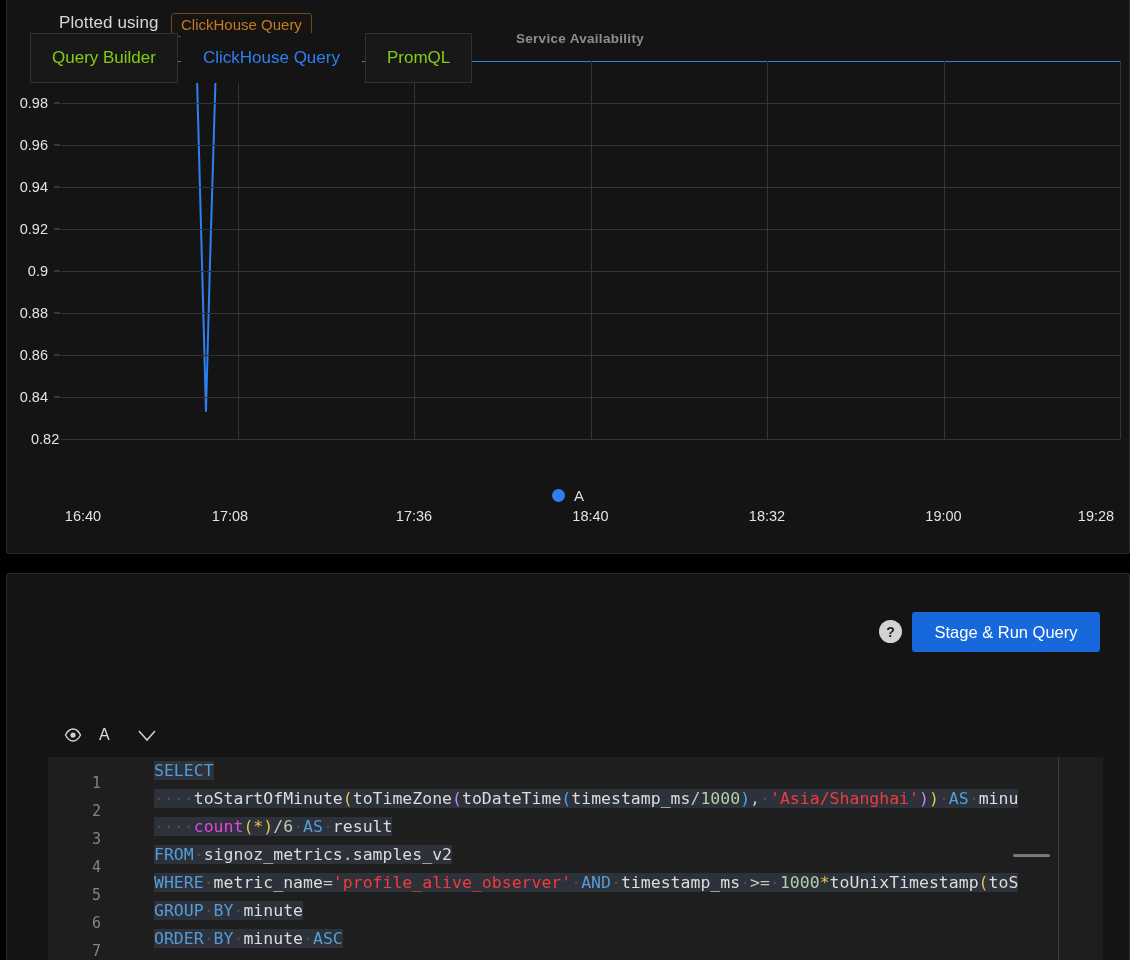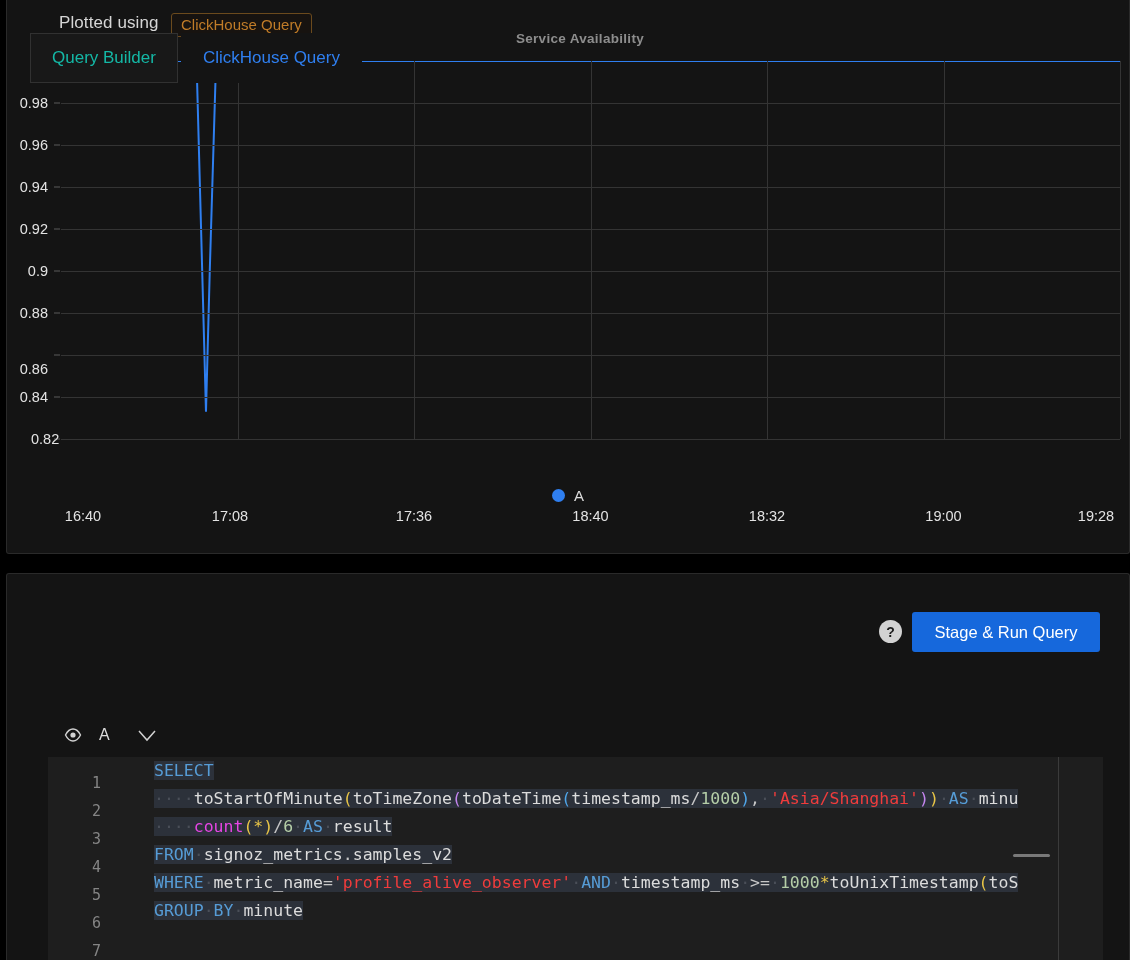--- a/index.html
+++ b/index.html
@@ -116,21 +116,21 @@
   #tabs-row {
     position: absolute;
     left: 30px; top: 33px;
     display: flex;
   }
   .tab {
     height: 50px;
     padding: 0 21px;
     display: flex; align-items: center;
     font-size: 17px;
-    color: #14b8a6;
+    color: #84cc16;
     border: 1px solid #313131;
     background: #181818;
     cursor: pointer;
     white-space: nowrap;
   }
   .tab.active {
     color: #2f7ff0;
     background: #141414;
     border-color: #141414;
   }
@@ -266,21 +266,21 @@
       <div class="ytick-dash" style="top: 168px; left: -7px;"></div>
       <div class="ytick" style="top: 168px;">0.92</div>
       <div class="gridline-h" style="top: 210px;"></div>
       <div class="ytick-dash" style="top: 210px; left: -7px;"></div>
       <div class="ytick" style="top: 210px;">0.9</div>
       <div class="gridline-h" style="top: 252px;"></div>
       <div class="ytick-dash" style="top: 252px; left: -7px;"></div>
       <div class="ytick" style="top: 252px;">0.88</div>
       <div class="gridline-h" style="top: 294px;"></div>
       <div class="ytick-dash" style="top: 294px; left: -7px;"></div>
-      <div class="ytick" style="top: 308px; padding-left: 7px;">0.86</div>
+      <div class="ytick" style="top: 294px; padding-left: 7px;">0.86</div>
       <div class="gridline-h" style="top: 336px;"></div>
       <div class="ytick-dash" style="top: 336px; left: -7px;"></div>
       <div class="ytick" style="top: 336px;">0.84</div>
       <div class="gridline-h" style="top: 378px;"></div>
       <div class="ytick-dash" style="top: 378px; left: -7px;"></div>
       <div class="ytick" style="top: 378px; padding-left: 31px;">0.82</div>
       <div class="xtick" style="left: 22px;">16:40</div>
       <div class="gridline-v" style="left: 176.5px;"></div>
       <div class="xtick" style="left: 169px;">17:08</div>
       <div class="gridline-v" style="left: 353px;"></div>
@@ -299,20 +299,21 @@
     <span id="legend-dot" style="background: rgb(47, 127, 240);"></span>
     <span id="legend-label">A</span>
   </div>
 </div>
 
 <div id="query-panel"></div>
 
 <div id="tabs-row">
   <div class="tab">Query Builder</div>
   <div class="tab active">ClickHouse Query</div>
+  <div class="tab">PromQL</div>
 </div>
 
 <div id="help-icon">?</div>
 
 <button id="run-query-button">Stage &amp; Run Query</button>
 
 <div id="query-head">
   <span>
     <svg id="eye-icon" width="18" height="14" viewBox="0 0 18 14">
       <path d="M9 1C4.5 1 1.5 7 1.5 7S4.5 13 9 13s7.5-6 7.5-6S13.5 1 9 1z" fill="none" stroke="#d2d2d2" stroke-width="1.4"></path>
@@ -337,16 +338,17 @@
       <div class="lineno" style="top: 152px;">6</div>
       <div class="lineno" style="top: 180px;">7</div>
     </div>
   <div id="code">
       <div class="codeline" style="top: 0px;"><span><span class="kw">SELECT</span></span></div>
       <div class="codeline" style="top: 28px;"><span><span class="dot">····</span><span class="fn">toStartOfMinute</span><span style="color:#e8c547">(</span><span class="fn">toTimeZone</span><span style="color:#c586f0">(</span><span class="fn">toDateTime</span><span style="color:#4fa6ea">(</span><span class="fn">timestamp_ms</span><span class="op">/</span><span class="num">1000</span><span style="color:#4fa6ea">)</span><span class="op">,</span><span class="dot">·</span><span class="str">'Asia/Shanghai'</span><span style="color:#c586f0">)</span><span style="color:#e8c547">)</span><span class="dot">·</span><span class="kw">AS</span><span class="dot">·</span><span class="fn">minu</span></span></div>
       <div class="codeline" style="top: 56px; text-align: center;"><span><span class="dot">····</span><span class="mag">count</span><span style="color:#e8c547">(</span><span class="punc-y">*</span><span style="color:#e8c547">)</span><span class="op">/</span><span class="num">6</span><span class="dot">·</span><span class="kw">AS</span><span class="dot">·</span><span class="fn">result</span></span></div>
       <div class="codeline" style="top: 84px;"><span><span class="kw">FROM</span><span class="dot">·</span><span class="fn">signoz_metrics</span><span class="op">.</span><span class="fn">samples_v2</span></span></div>
       <div class="codeline" style="top: 112px;"><span><span class="kw">WHERE</span><span class="dot">·</span><span class="fn">metric_name</span><span class="op">=</span><span class="str">'profile_alive_observer'</span><span class="dot">·</span><span class="kw">AND</span><span class="dot">·</span><span class="fn">timestamp_ms</span><span class="dot">·</span><span class="op">&gt;</span><span class="op">=</span><span class="dot">·</span><span class="num">1000</span><span class="punc-y">*</span><span class="fn">toUnixTimestamp</span><span style="color:#e8c547">(</span><span class="fn">toS</span></span></div>
       <div class="codeline" style="top: 140px;"><span><span class="kw">GROUP</span><span class="dot">·</span><span class="kw">BY</span><span class="dot">·</span><span class="fn">minute</span></span></div>
+      <div class="codeline" style="top: 168px;"><span><span class="kw">ORDER</span><span class="dot">·</span><span class="kw">BY</span><span class="dot">·</span><span class="fn">minute</span><span class="dot">·</span><span class="kw">ASC</span></span></div>
     </div>
   <div id="indent-guide"></div>
 </div>
 <div id="h-scroll-thumb"></div>
 
 </body></html>

